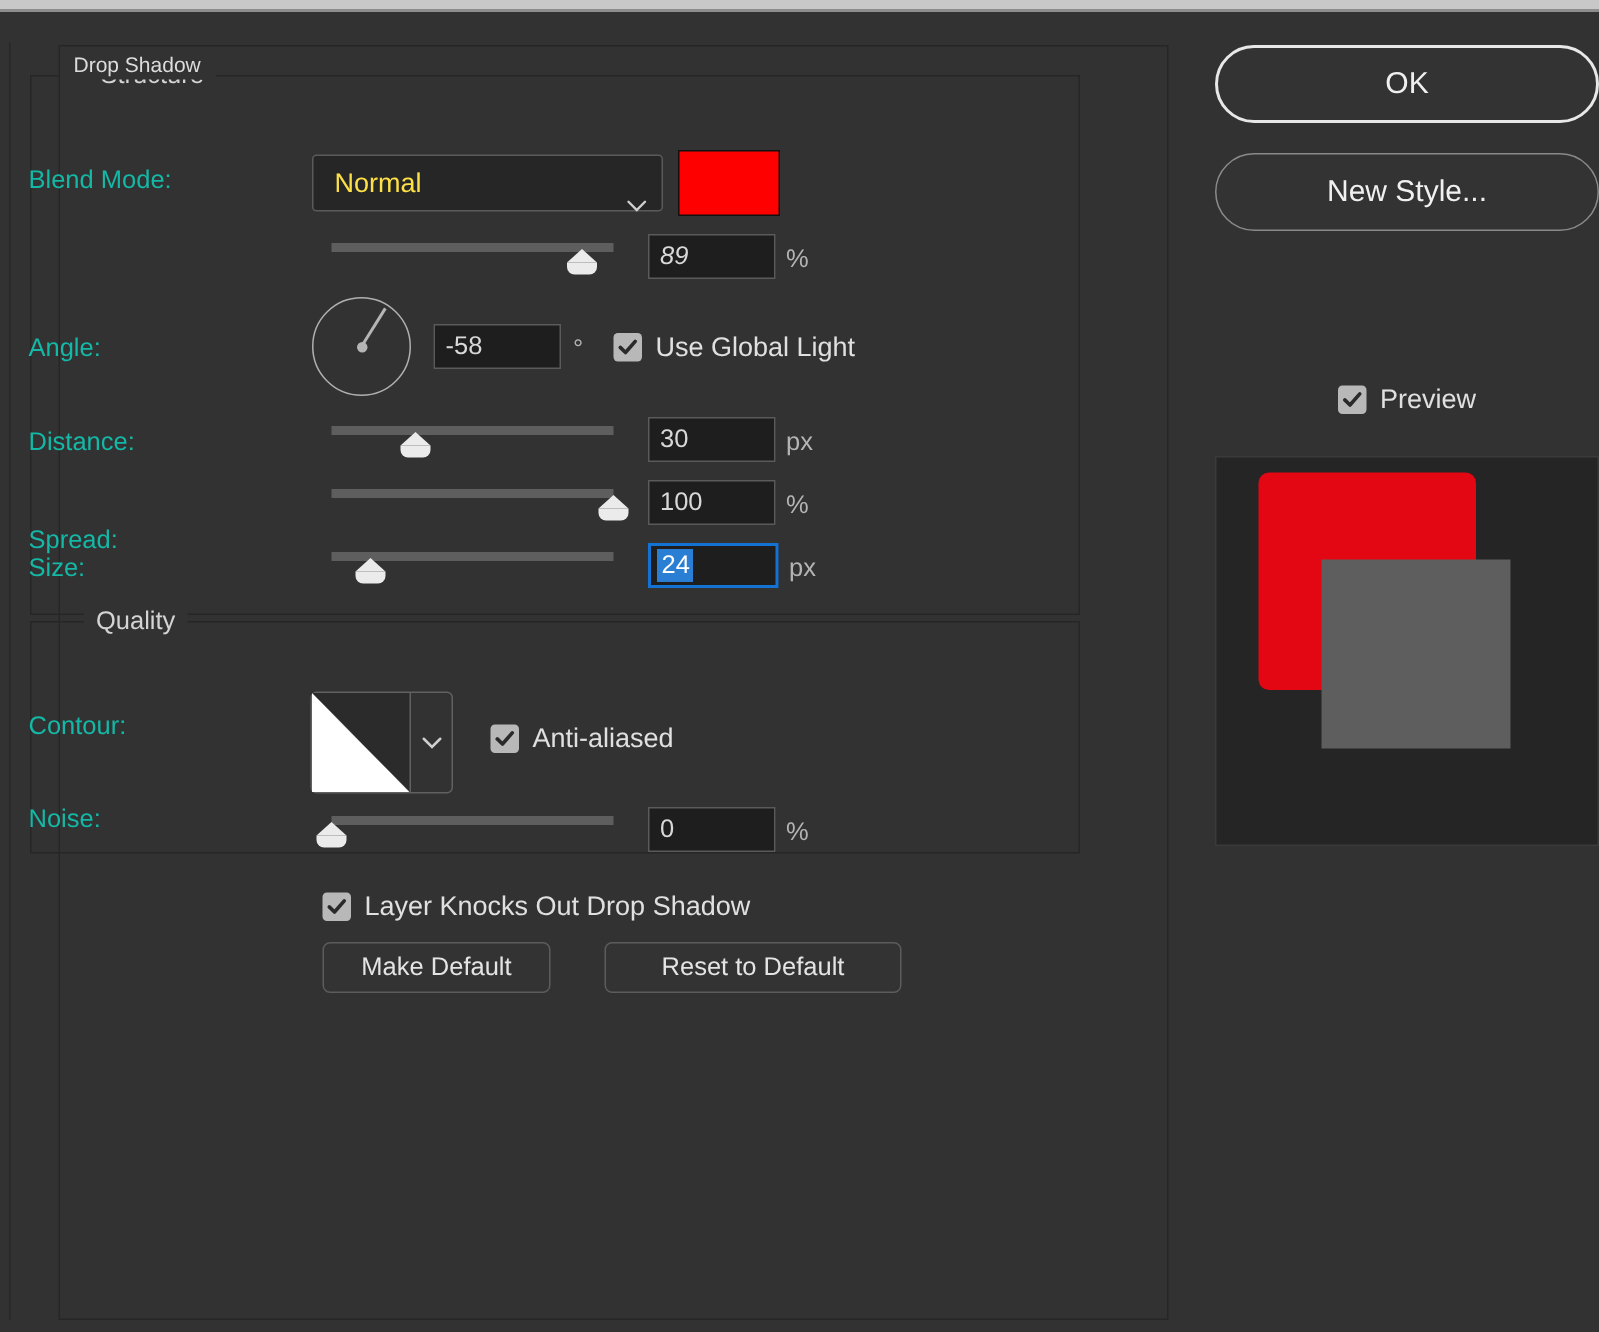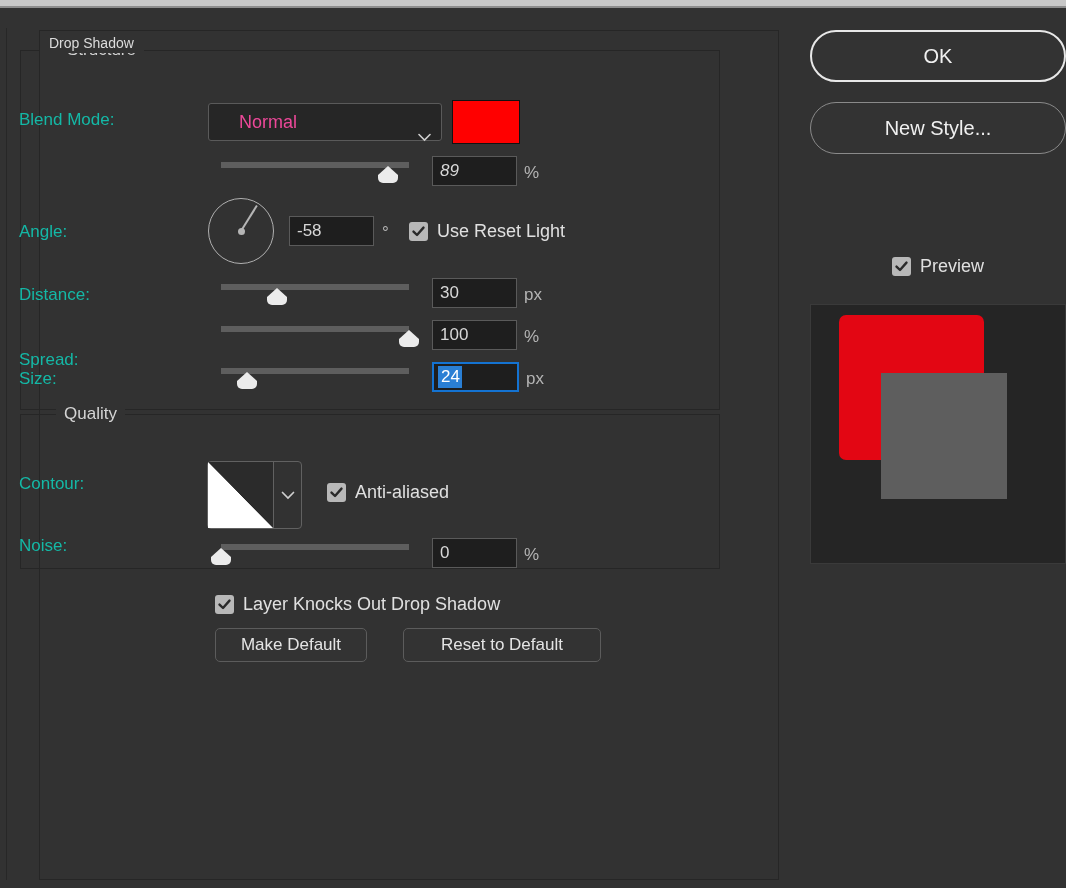--- a/index.html
+++ b/index.html
@@ -174,23 +174,23 @@
     border-radius: 0 0 5px 5px;
   }
 
   
   .dropdown {
     position: absolute;
     background: #262626;
     border: 1px solid #5a5a5a;
     border-radius: 3px;
     box-sizing: border-box;
-    color: #ec4899;
+    color: #fde047;
     font-size: 18px;
-    padding-left: 30px;
+    padding-left: 14px;
   }
   .dropdown .chev {
     position: absolute;
     right: 12px; top: 50%;
     margin-top: -4px;
     width: 11px; height: 11px;
   }
 
   
   #shadow-color-swatch {
@@ -421,21 +421,21 @@
     <span>-58</span>
   </div>
   <div class="unit" style="left:382px; top:208px;">°</div>
 
   <div class="checkbox-row" style="left:409px; top:213px;">
     <span class="checkbox">
       <svg width="15" height="15" viewBox="0 0 15 15">
         <path d="M2.5 7.6 L6 11 L12.5 3.6" stroke="#2a2a2a" stroke-width="2.4" fill="none" stroke-linecap="round" stroke-linejoin="round"></path>
       </svg>
     </span>
-    <span class="checkbox-label">Use Reset Light</span>
+    <span class="checkbox-label">Use Global Light</span>
   </div>
 
   <div class="slider" style="left:221px; top:272px; width:188px;">
     <div class="track"></div>
     <div class="thumb" style="left:30%;"></div>
   </div>
   <div class="num-field" style="left:432px; top:270px; width:85px;">
     <span>30</span>
   </div>
   <div class="unit" style="left:524px; top:270px;">px</div>

